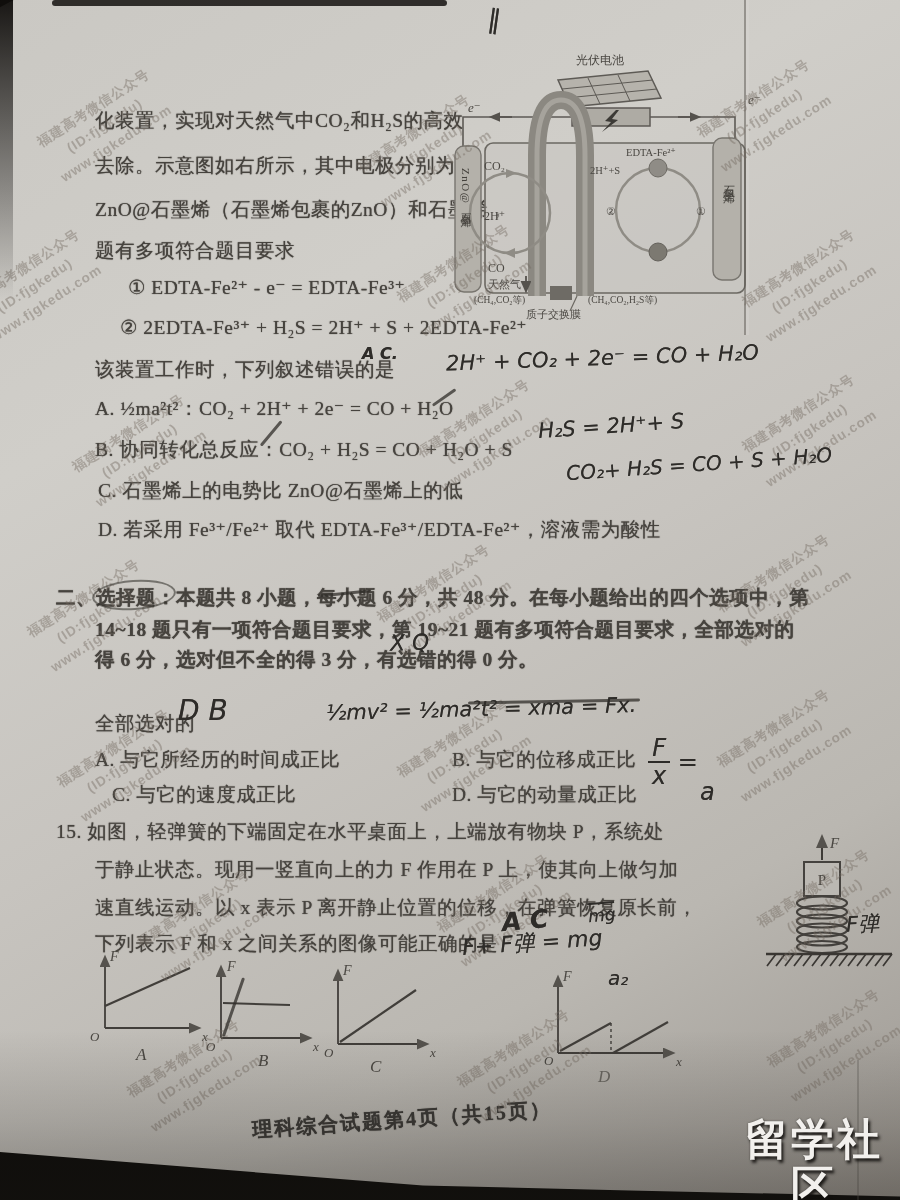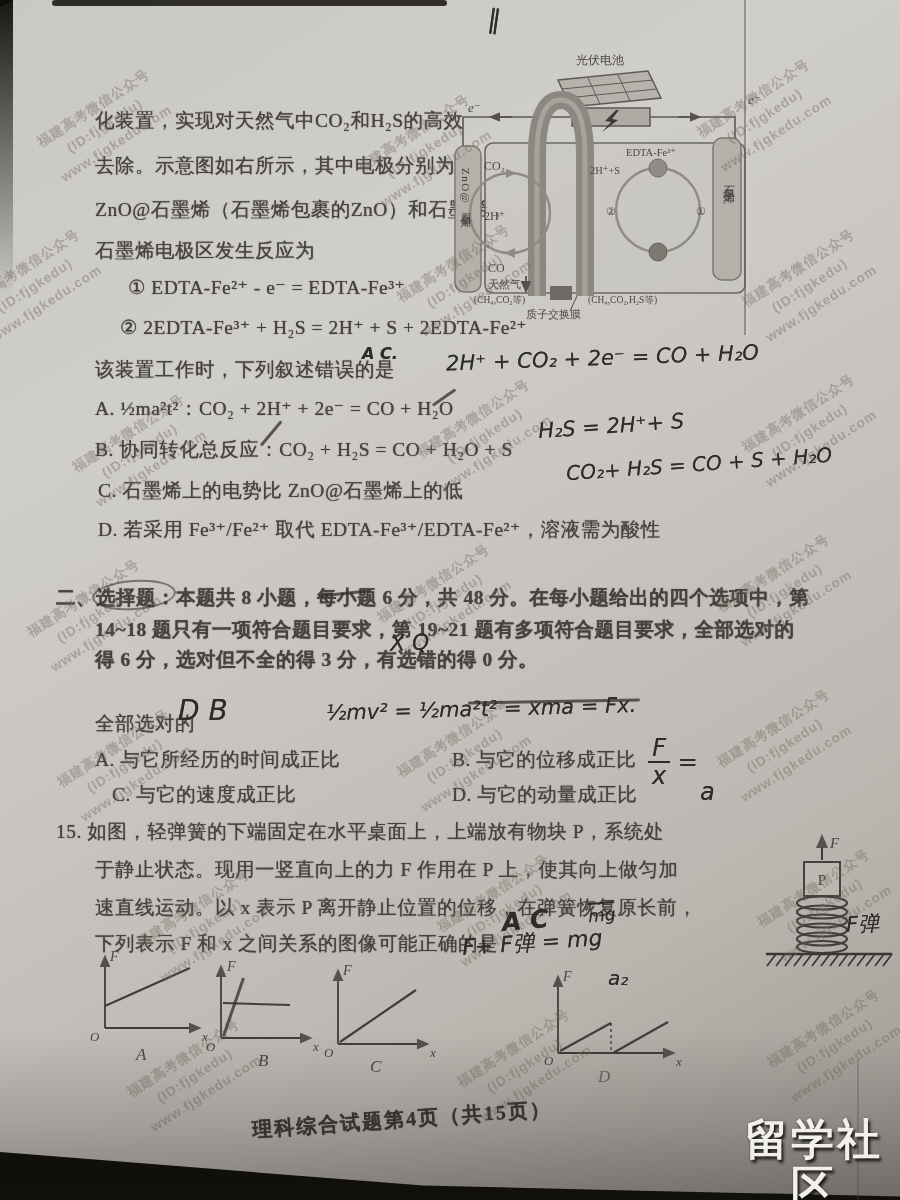--- a/index.html
+++ b/index.html
@@ -39,21 +39,21 @@
 </style>
 </head>
 <body>
 
 <div id="stage">
   <div id="paper"></div>
 
   <div class="pt" style="left:95px;top:107px">化装置，实现对天然气中CO₂和H₂S的高效</div>
   <div class="pt" style="left:95px;top:152px">去除。示意图如右所示，其中电极分别为</div>
   <div class="pt" style="left:95px;top:196px">ZnO@石墨烯（石墨烯包裹的ZnO）和石墨烯，</div>
-  <div class="pt" style="left:95px;top:237px">石墨烯电极区发生反应为</div>
+  <div class="pt" style="left:95px;top:237px">题有多项符合题目要求</div>
   <div class="pt" style="left:128px;top:276px">① EDTA-Fe²⁺ - e⁻ = EDTA-Fe³⁺</div>
   <div class="pt" style="left:120px;top:316px">② 2EDTA-Fe³⁺ + H₂S = 2H⁺ + S + 2EDTA-Fe²⁺</div>
   <div class="pt" style="left:95px;top:356px">该装置工作时，下列叙述错误的是</div>
   <div class="pt" style="left:95px;top:395px">A. ½ma²t²：CO₂ + 2H⁺ + 2e⁻ = CO + H₂O</div>
   <div class="pt" style="left:98px;top:477px">C. 石墨烯上的电势比 ZnO@石墨烯上的低</div>
   <div class="pt" style="left:95px;top:436px">B. 协同转化总反应：CO₂ + H₂S = CO + H₂O + S</div>
   <div class="pt" style="left:98px;top:516px">D. 若采用 Fe³⁺/Fe²⁺ 取代 EDTA-Fe³⁺/EDTA-Fe²⁺，溶液需为酸性</div>
 
   <svg class="abs" style="left:440px;top:38px" width="335" height="292" viewBox="0 0 335 292">
     <defs>

